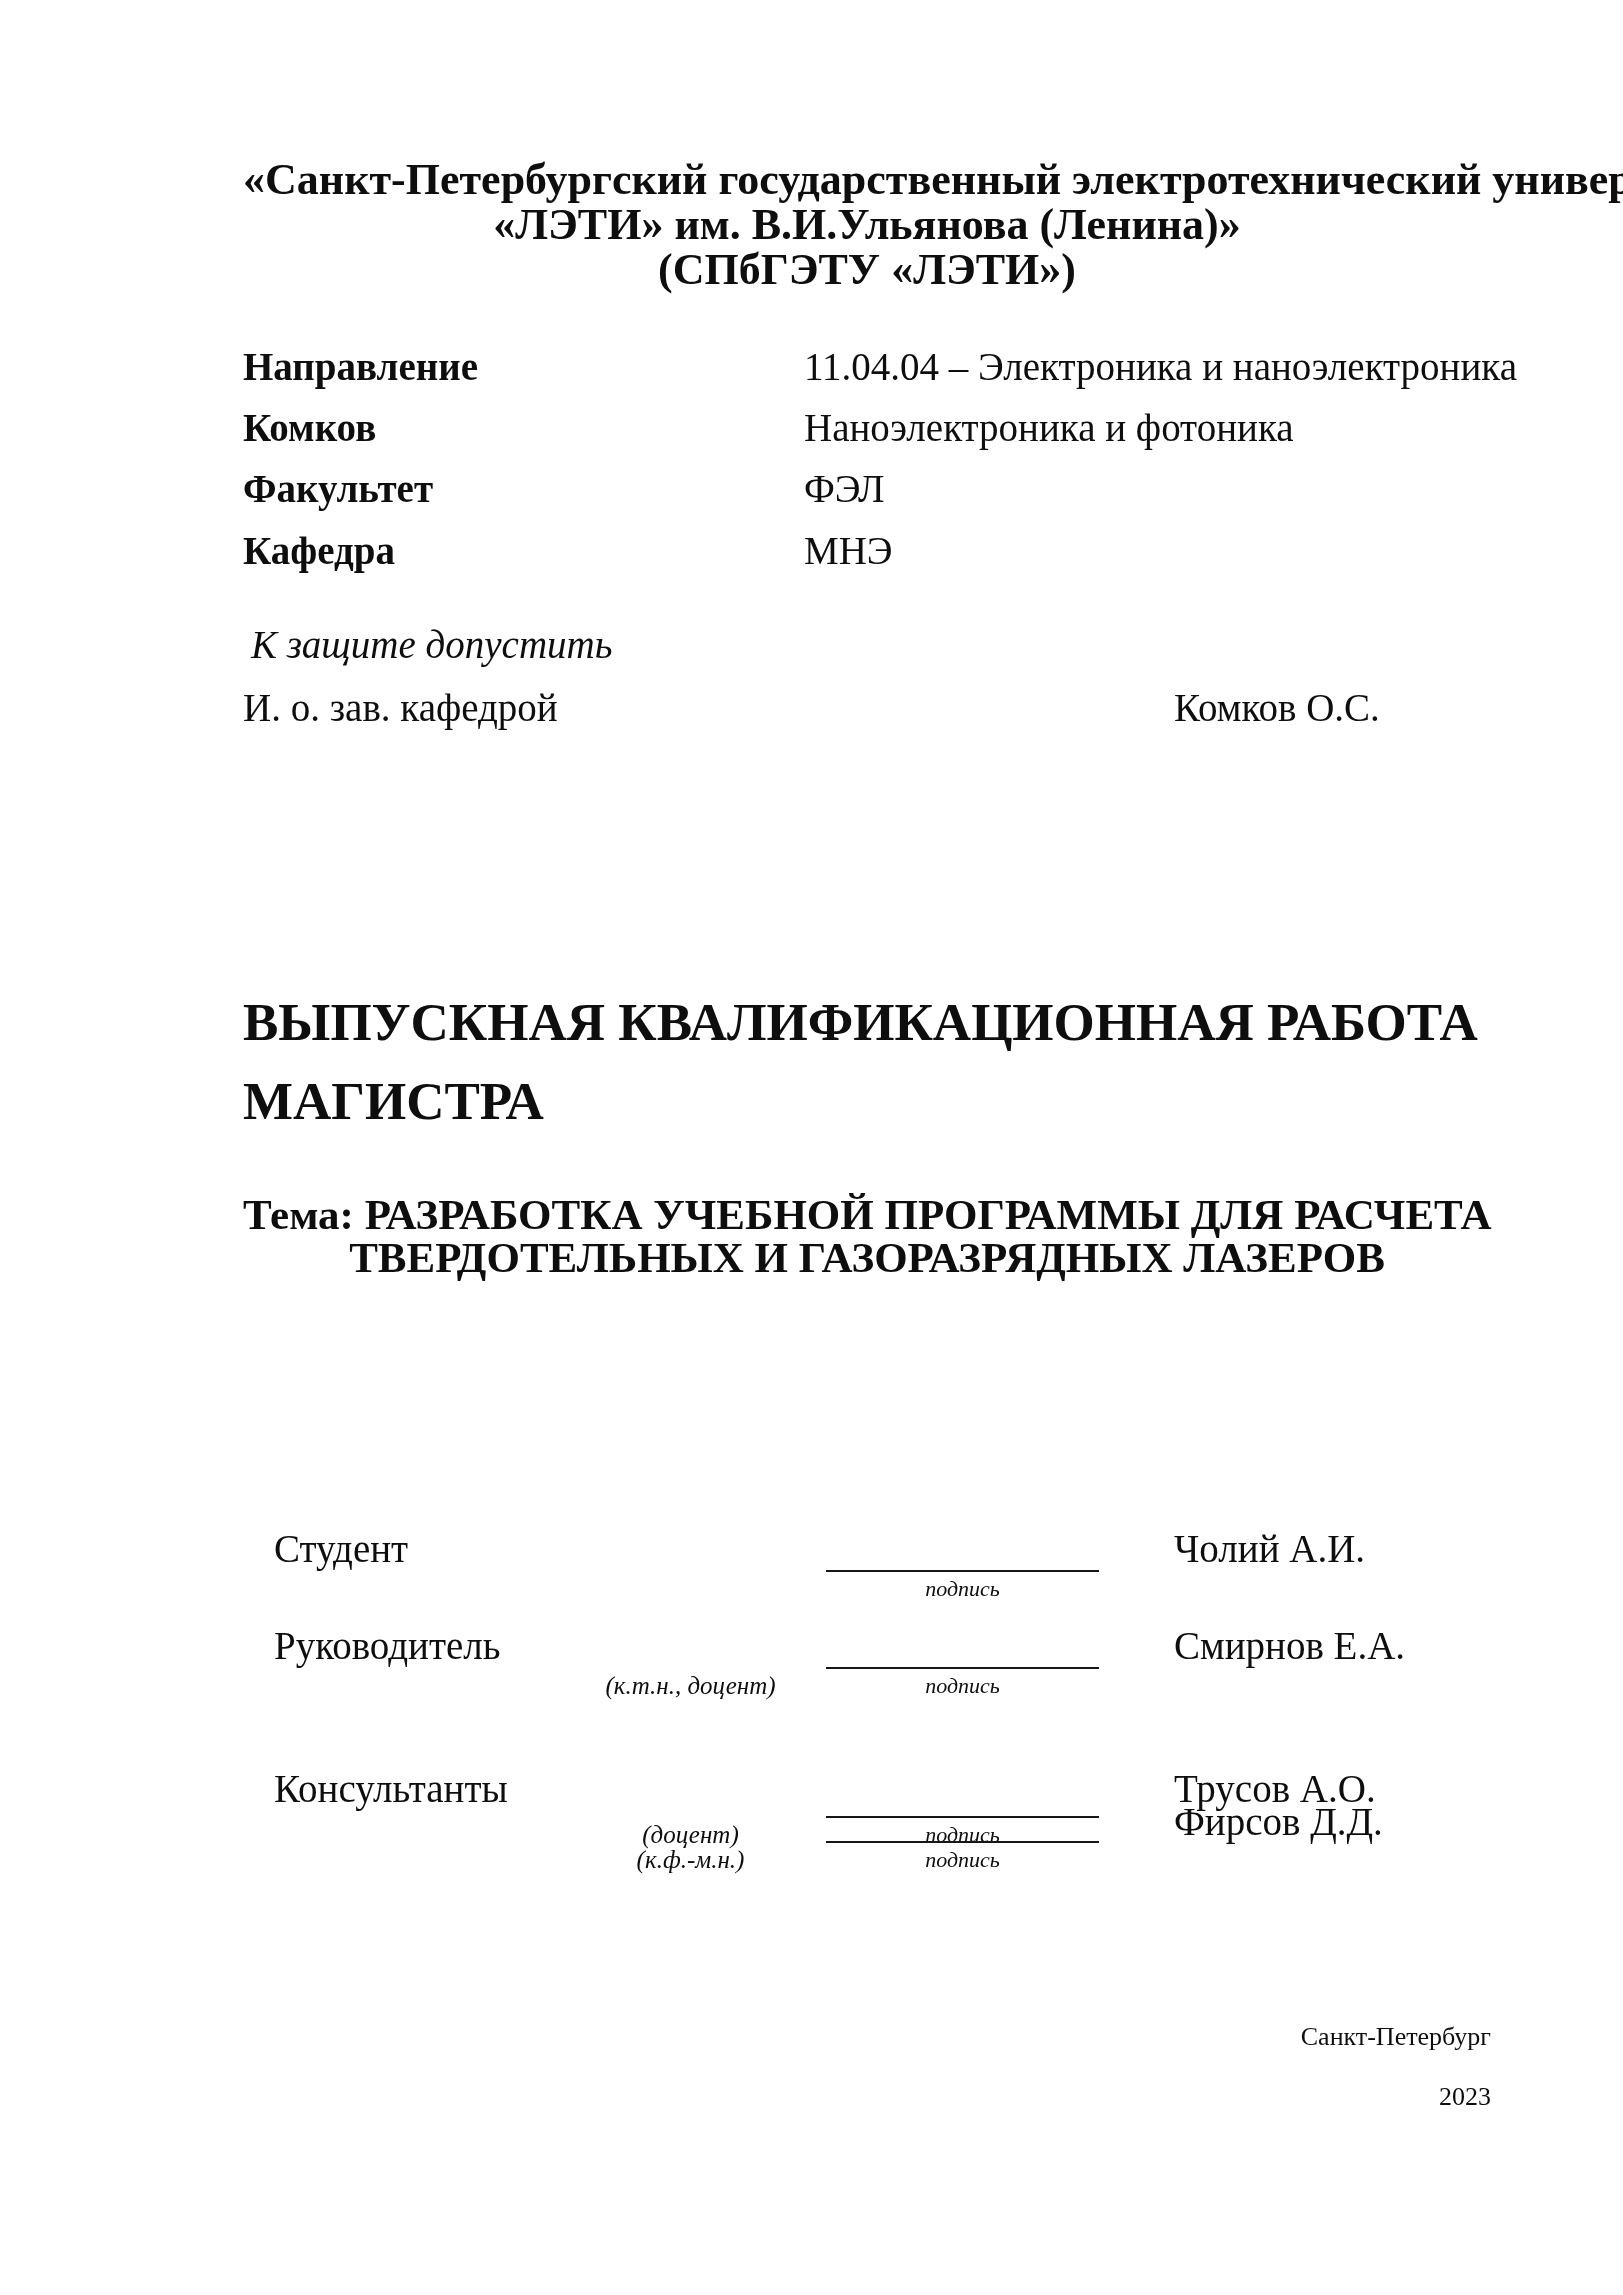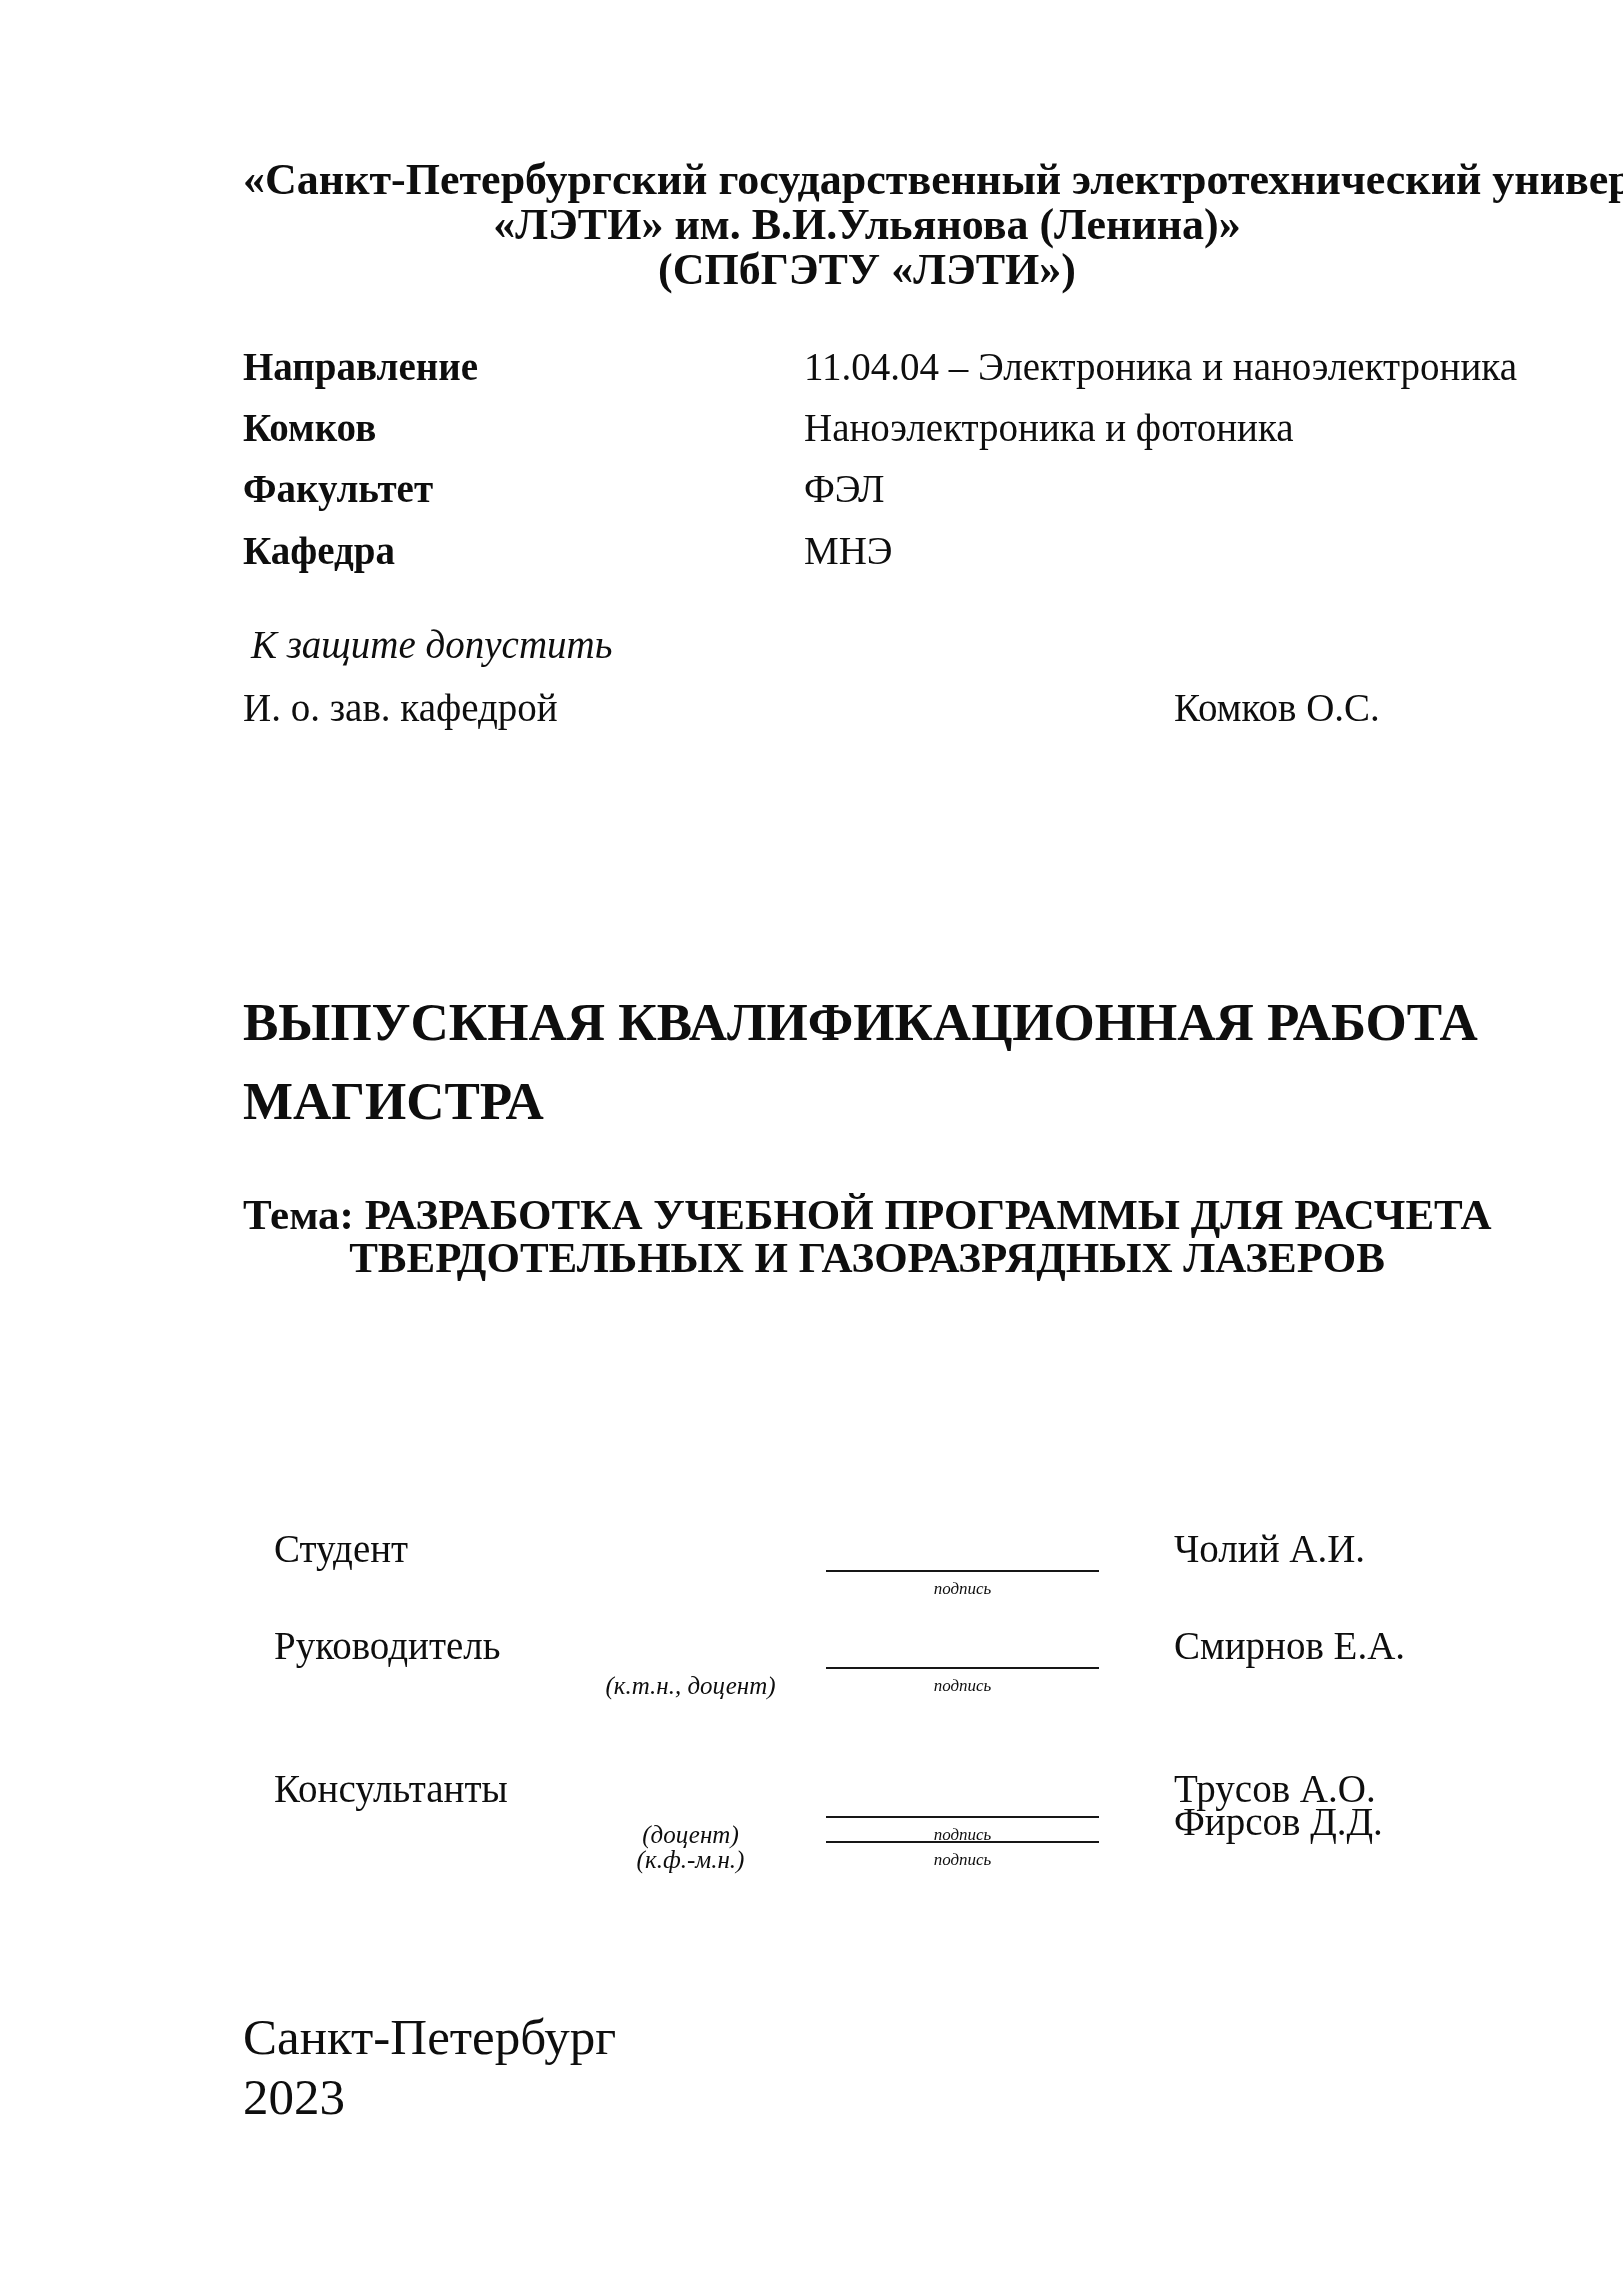--- a/index.html
+++ b/index.html
@@ -124,36 +124,36 @@
     width: 273px;
     border-top: 2.4px solid #161616;
   }
   .sig-caption {
     position: absolute;
     left: 583px;
     top: 49px;
     width: 273px;
     text-align: center;
     font-style: italic;
-    font-size: 17px;
+    font-size: 22px;
     line-height: 27px;
   }
   .sig-name {
     position: absolute;
     left: 931px;
     top: 0;
     white-space: nowrap;
   }
   .footer-block {
     position: absolute;
     left: 0;
     top: 2007px;
     width: 100%;
-    text-align: left;
-    font-size: 51px;
+    text-align: right;
+    font-size: 26px;
     line-height: 60px;
     white-space: nowrap;
   }
 </style>
 </head>
 <body>
 
 <div class="page">
   <div class="content">
 

